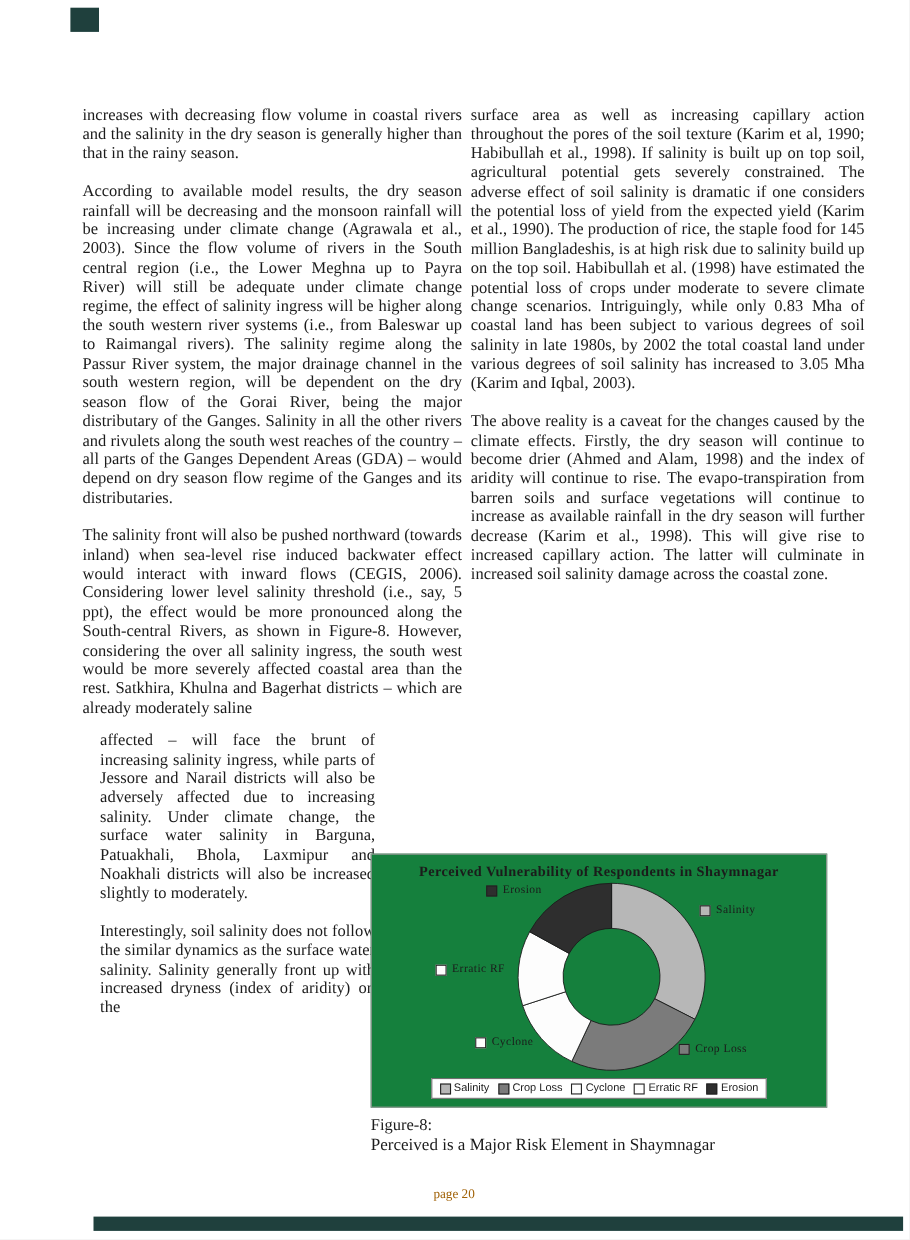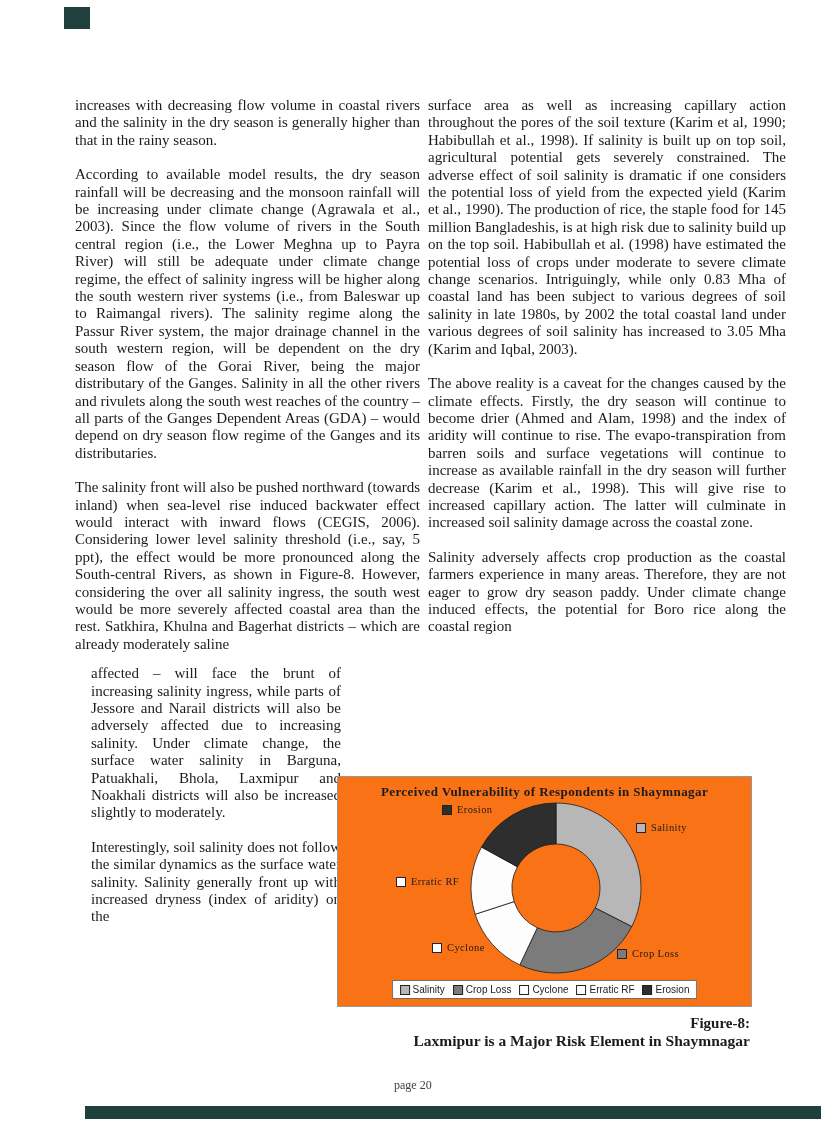--- a/index.html
+++ b/index.html
@@ -17,21 +17,21 @@
   p.body {
     margin:0 0 17px 0; font-size:15px; line-height:17.4px;
     text-align:justify; text-justify:inter-word;
   }
   p.tight { margin-bottom:12px; }
   .narrow { width:250px;margin-left:16px; }
   .narrow p.first { margin-top:0; }
 
   .figure-box {
     position:absolute; left:337px; top:776px; width:413px; height:229px;
-    border:1px solid #979797; background:#f97316;
+    border:1px solid #979797; background:#15803d;
   }
   .chart-title {
     position:absolute; top:7px; left:0; right:0; text-align:center;
     font-weight:700; font-size:13px; letter-spacing:0.4px;
   }
   #donut-svg { position:absolute; left:0; top:0; width:413px; height:229px; }
 
   .callout {
     position:absolute; display:flex; align-items:center; gap:5px;
     font-size:10.5px; letter-spacing:0.4px; white-space:nowrap;
@@ -44,25 +44,25 @@
   .callout.pos-croploss { left:279px; top:171px; }
 
   .legend {
     position:absolute; left:50%; bottom:7px; transform:translateX(-50%);
     display:flex; align-items:center; gap:8px;
     border:1px solid #6f6f6f; padding:3px 7px; background:#fff;
     font-family:"Liberation Sans", sans-serif; font-size:10px; white-space:nowrap;
   }
   .legend-item { display:flex; align-items:center; gap:3px; }
 
-  .caption { position:absolute; left:337px; top:1015px; width:413px; text-align:right; font-weight:700; }
+  .caption { position:absolute; left:337px; top:1015px; width:413px; text-align:left; font-weight:400; }
   .caption .l1 { font-size:15px; }
   .caption .l2 { font-size:15.5px; }
 
-  .footer { position:absolute; left:394px; top:1078px; font-size:12px; color:#404040; }
+  .footer { position:absolute; left:394px; top:1078px; font-size:12px; color:#a16207; }
 </style>
 </head>
 <body>
 
 <div class="page">
 
   <div class="corner-mark" style="background: rgb(31, 64, 61);"></div>
 
   <div class="col col-left">
     <p class="body">increases with decreasing flow volume in coastal rivers and the salinity in the dry season is generally higher than that in the rainy season.</p>
@@ -70,21 +70,20 @@
     <p class="body tight">The salinity front will also be pushed northward (towards inland) when sea-level rise induced backwater effect would interact with inward flows (CEGIS, 2006). Considering lower level salinity threshold (i.e., say, 5 ppt), the effect would be more pronounced along the South-central Rivers, as shown in Figure-8. However, considering the over all salinity ingress, the south west would be more severely affected coastal area than the rest. Satkhira, Khulna and Bagerhat districts – which are already moderately saline</p>
     <div class="narrow">
       <p class="body first">affected – will face the brunt of increasing salinity ingress, while parts of Jessore and Narail districts will also be adversely affected due to increasing salinity. Under climate change, the surface water salinity in Barguna, Patuakhali, Bhola, Laxmipur and Noakhali districts will also be increased slightly to moderately.</p>
       <p class="body">Interestingly, soil salinity does not follow the similar dynamics as the surface water salinity. Salinity generally front up with increased dryness (index of aridity) on the</p>
     </div>
   </div>
 
   <div class="col col-right">
     <p class="body">surface area as well as increasing capillary action throughout the pores of the soil texture (Karim et al, 1990; Habibullah et al., 1998). If salinity is built up on top soil, agricultural potential gets severely constrained. The adverse effect of soil salinity is dramatic if one considers the potential loss of yield from the expected yield (Karim et al., 1990). The production of rice, the staple food for 145 million Bangladeshis, is at high risk due to salinity build up on the top soil. Habibullah et al. (1998) have estimated the potential loss of crops under moderate to severe climate change scenarios. Intriguingly, while only 0.83 Mha of coastal land has been subject to various degrees of soil salinity in late 1980s, by 2002 the total coastal land under various degrees of soil salinity has increased to 3.05 Mha (Karim and Iqbal, 2003).</p>
     <p class="body">The above reality is a caveat for the changes caused by the climate effects. Firstly, the dry season will continue to become drier (Ahmed and Alam, 1998) and the index of aridity will continue to rise. The evapo-transpiration from barren soils and surface vegetations will continue to increase as available rainfall in the dry season will further decrease (Karim et al., 1998). This will give rise to increased capillary action. The latter will culminate in increased soil salinity damage across the coastal zone.</p>
-    <p class="body">Salinity adversely affects crop production as the coastal farmers experience in many areas. Therefore, they are not eager to grow dry season paddy. Under climate change induced effects, the potential for Boro rice along the coastal region</p>
   </div>
 
   <div class="figure-box">
     <div class="chart-title">Perceived Vulnerability of Respondents in Shaymnagar</div>
 
     <svg id="donut-svg" viewBox="0 0 413 229">
         <path d="M218.00,26.00 A85,85 0 0 1 293.74,149.59 L257.20,130.98 A44,44 0 0 0 218.00,67.00 Z" fill="#b7b7b7" stroke="#1a1a1a" stroke-width="0.8"></path>
         <path d="M293.74,149.59 A85,85 0 0 1 181.81,187.91 L199.27,150.81 A44,44 0 0 0 257.20,130.98 Z" fill="#7b7b7b" stroke="#1a1a1a" stroke-width="0.8"></path>
         <path d="M181.81,187.91 A85,85 0 0 1 137.16,137.27 L176.15,124.60 A44,44 0 0 0 199.27,150.81 Z" fill="#fdfdfd" stroke="#1a1a1a" stroke-width="0.8"></path>
         <path d="M137.16,137.27 A85,85 0 0 1 143.51,70.05 L179.44,89.80 A44,44 0 0 0 176.15,124.60 Z" fill="#fdfdfd" stroke="#1a1a1a" stroke-width="0.8"></path>
@@ -131,19 +130,19 @@
       </span>
       <span class="legend-item">
         <span class="swatch" style="background: rgb(46, 46, 46);"></span>
         <span>Erosion</span>
       </span>
     </div>
   </div>
 
   <div class="caption">
     <div class="l1">Figure-8:</div>
-    <div class="l2">Laxmipur is a Major Risk Element in Shaymnagar</div>
+    <div class="l2">Perceived is a Major Risk Element in Shaymnagar</div>
   </div>
 
   <div class="footer">page 20</div>
 
   <div class="bottom-bar" style="background: rgb(31, 64, 61);"></div>
 </div>
 
 </body></html>

